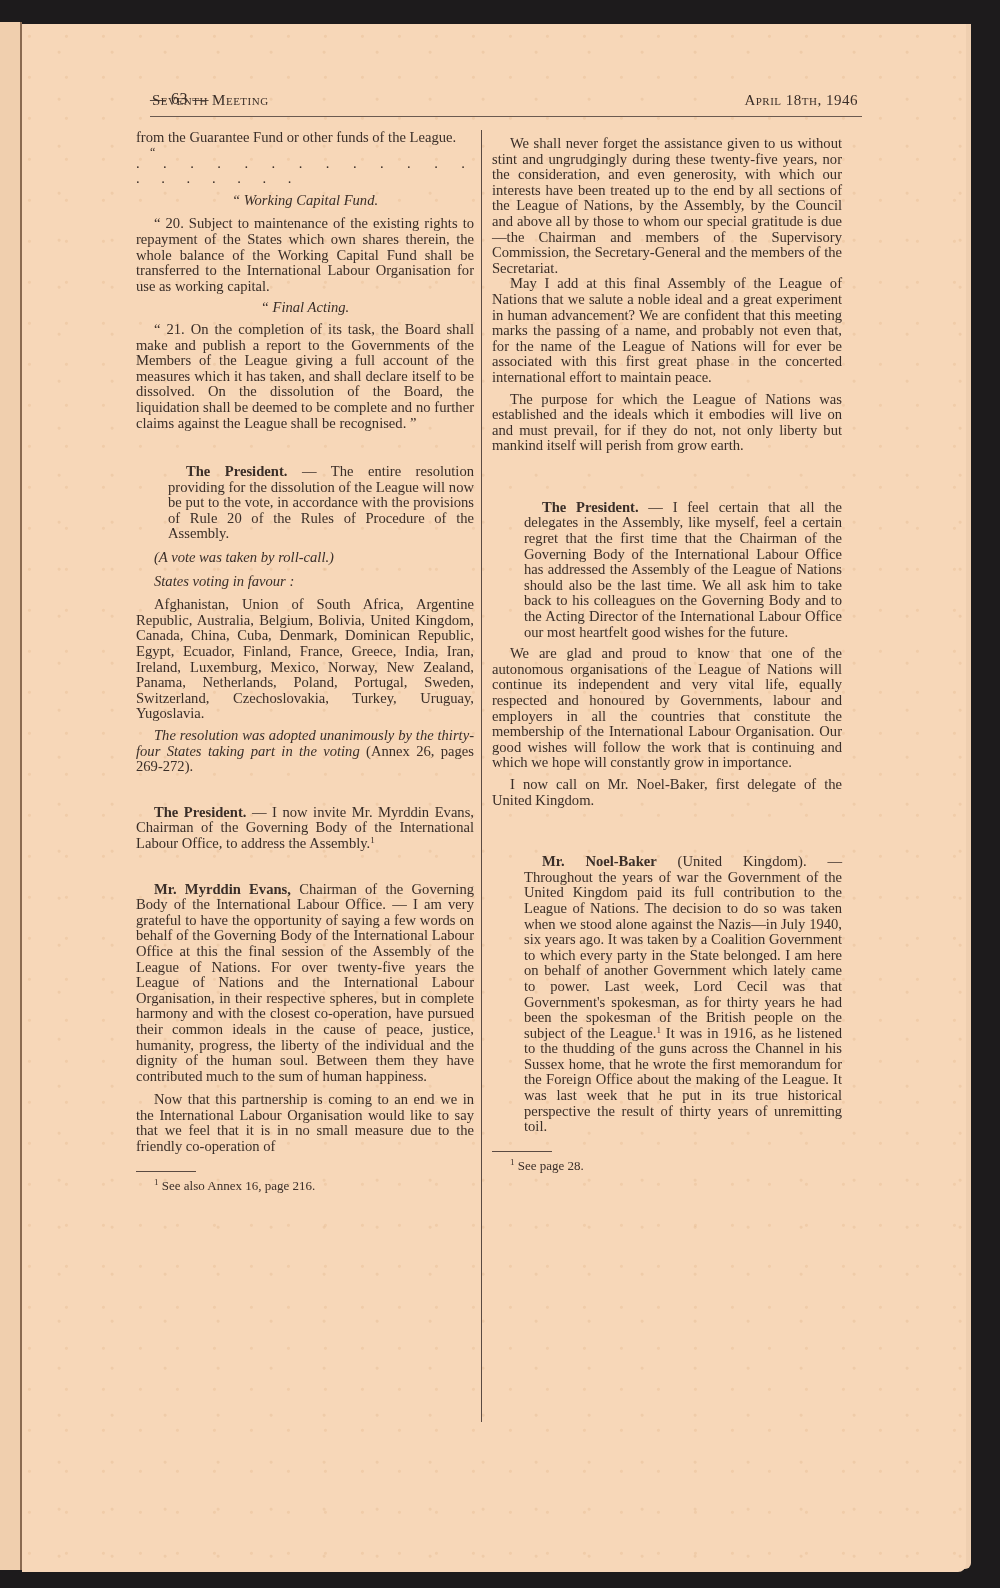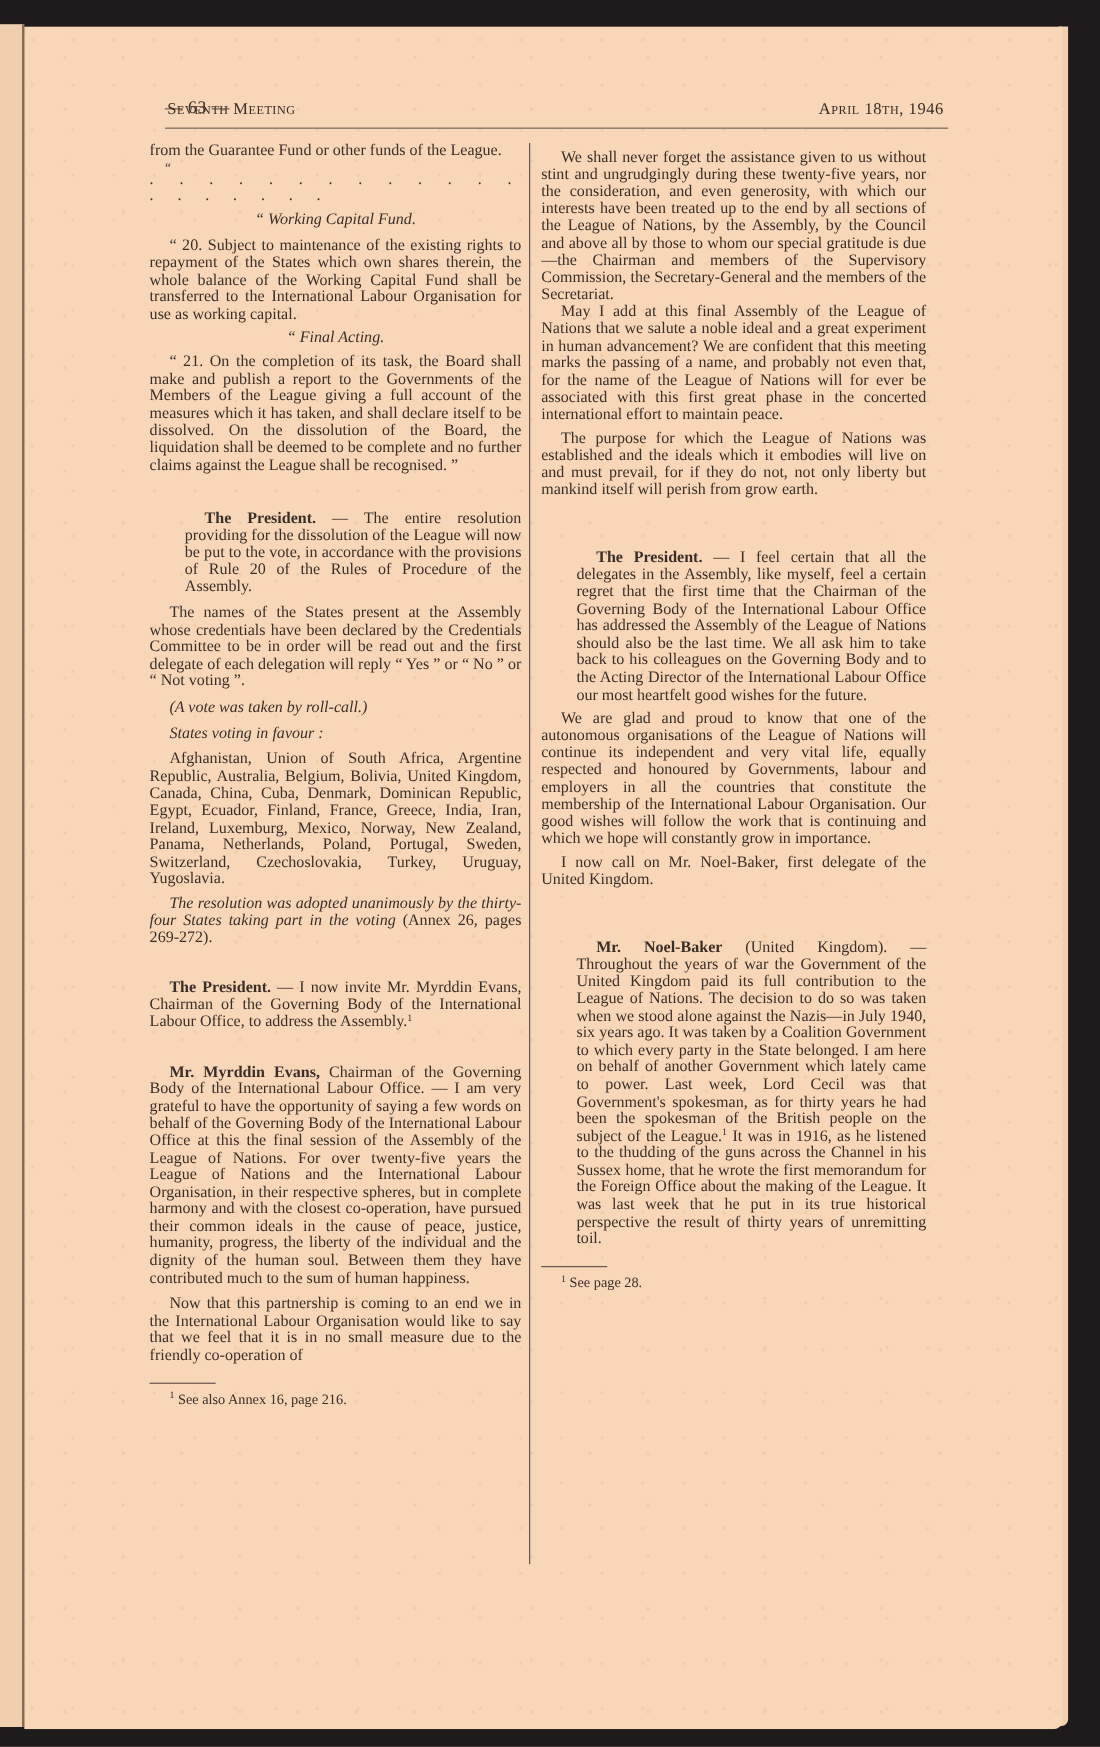--- a/index.html
+++ b/index.html
@@ -78,21 +78,20 @@
     <div class="dots">
       <span class="q">“</span>
       <span>. . . . . . . . . . . . . . . . . . . .</span>
     </div>
     <p class="center-it gap-m">“ Working Capital Fund.</p>
     <p class="gap-s">“ 20. Subject to maintenance of the existing rights to repayment of the States which own shares therein, the whole balance of the Working Capital Fund shall be transferred to the International Labour Organisation for use as working capital.</p>
     <p class="center-it gap-m">“ Final Acting.</p>
     <p class="gap-m">“ 21. On the completion of its task, the Board shall make and publish a report to the Governments of the Members of the League giving a full account of the measures which it has taken, and shall declare itself to be dissolved. On the dissolution of the Board, the liquidation shall be deemed to be complete and no further claims against the League shall be recognised. ”</p>
 
     <p class="gap-xl"><b class="speaker">The President.</b><span> — The entire resolution providing for the dissolution of the League will now be put to the vote, in accordance with the provisions of Rule 20 of the Rules of Procedure of the Assembly.</span></p>
-    <p class="gap-s">The names of the States present at the Assembly whose credentials have been declared by the Credentials Committee to be in order will be read out and the first delegate of each delegation will reply “ Yes ” or “ No ” or “ Not voting ”.</p>
     <p class="gap-s it">(A vote was taken by roll-call.)</p>
     <p class="gap-s it">States voting in favour :</p>
     <p class="gap-s">Afghanistan, Union of South Africa, Argentine Republic, Australia, Belgium, Bolivia, United Kingdom, Canada, China, Cuba, Denmark, Dominican Republic, Egypt, Ecuador, Finland, France, Greece, India, Iran, Ireland, Luxemburg, Mexico, Norway, New Zealand, Panama, Netherlands, Poland, Portugal, Sweden, Switzerland, Czechoslovakia, Turkey, Uruguay, Yugoslavia.</p>
     <p class="gap-m"><span class="it">The resolution was adopted unanimously by the thirty-four States taking part in the voting</span><span> (Annex 26, pages 269-272).</span></p>
 
     <p class="gap-l"><b class="speaker">The President.</b><span> — I now invite Mr. Myrddin Evans, Chairman of the Governing Body of the International Labour Office, to address the Assembly.</span><sup>1</sup></p>
 
     <p class="gap-l"><b class="speaker">Mr. Myrddin Evans,</b><span> Chairman of the Governing Body of the International Labour Office. — I am very grateful to have the opportunity of saying a few words on behalf of the Governing Body of the International Labour Office at this the final session of the Assembly of the League of Nations. For over twenty-five years the League of Nations and the International Labour Organisation, in their respective spheres, but in complete harmony and with the closest co-operation, have pursued their common ideals in the cause of peace, justice, humanity, progress, the liberty of the individual and the dignity of the human soul. Between them they have contributed much to the sum of human happiness.</span></p>
     <p class="gap-s">Now that this partnership is coming to an end we in the International Labour Organisation would like to say that we feel that it is in no small measure due to the friendly co-operation of</p>
 

